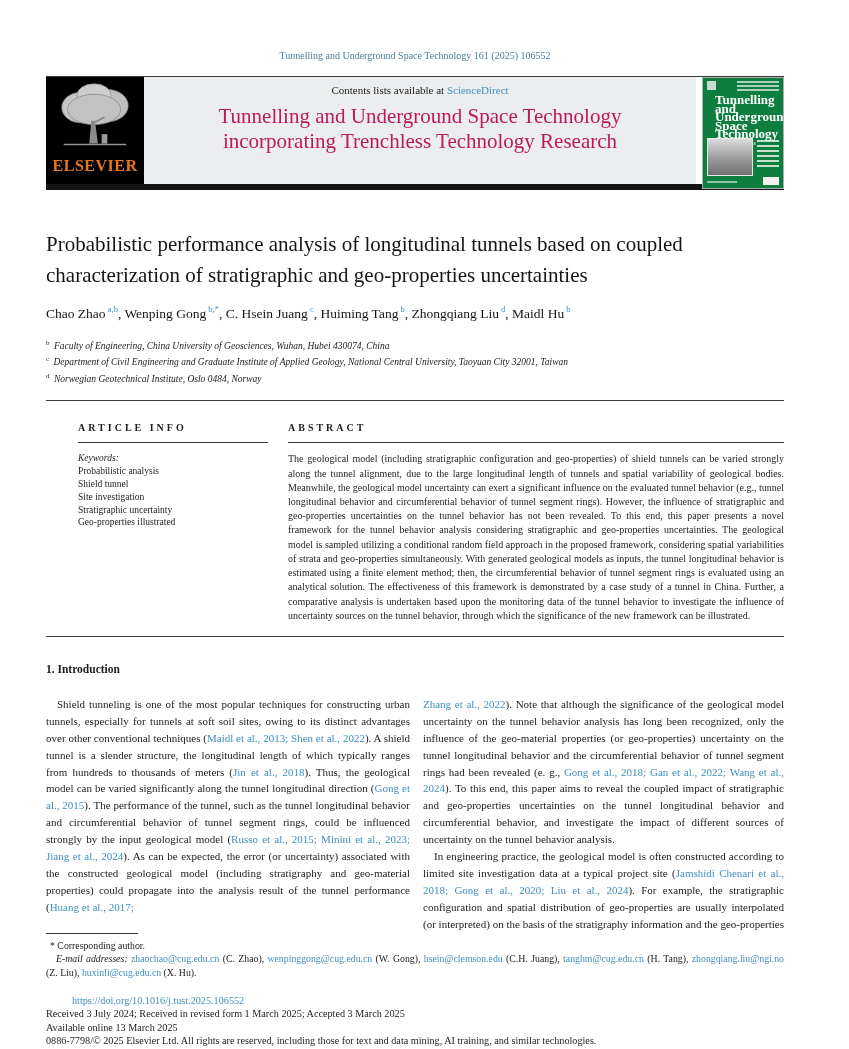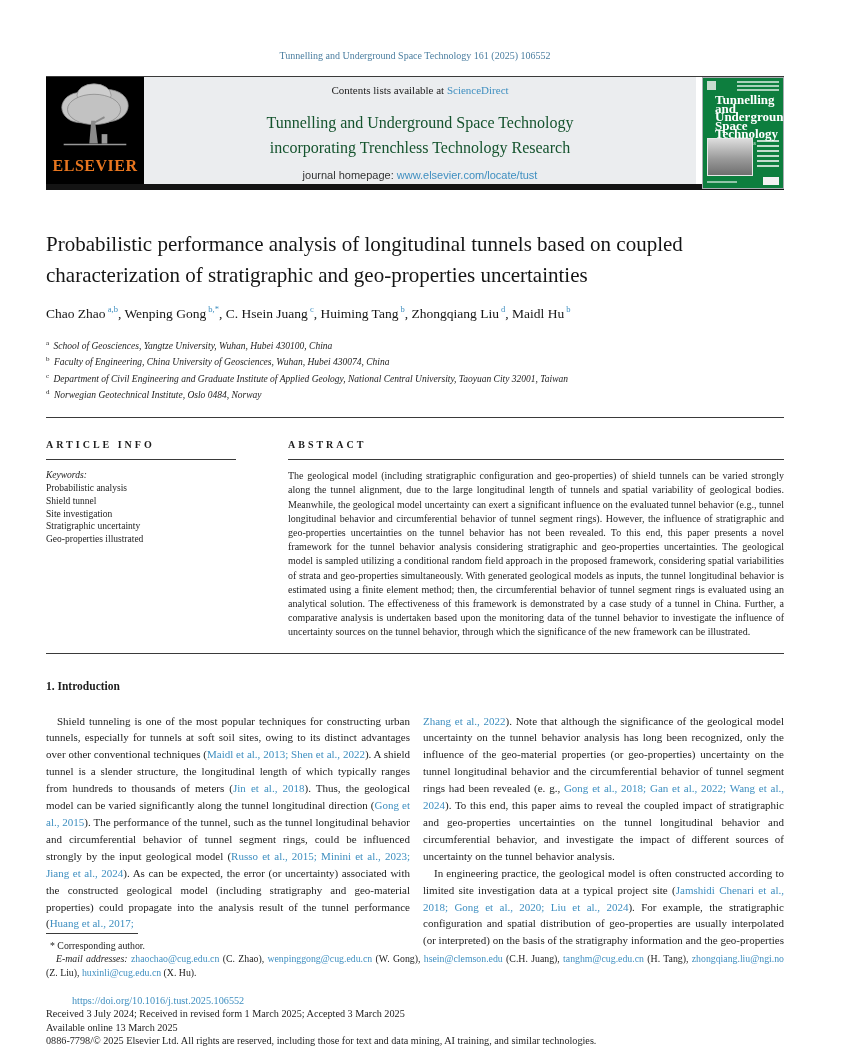--- a/index.html
+++ b/index.html
@@ -22,21 +22,21 @@
   .citation{margin-top:50px;text-align:center;font-size:10px;color:var(--cite);}
 
   
   .header{position:relative;margin-top:15px;}
   .rule-top{border-top:1px solid var(--rule);}
   .header-row{display:flex;align-items:stretch;height:107px;padding-right:88px;}
   .elsevier-block{width:98px;background:#000000;text-align:center;padding-top:4px;}
   .elsevier-label{font-size:16px;letter-spacing:.5px;color:var(--orange);font-weight:bold;margin-top:-2px;}
   .banner{flex:1;background:var(--banner);text-align:center;padding-top:7px;}
   .contents-line{font-size:11px;color:#222;}
-  .journal-title{font-size:16px;line-height:25px;color:#14532d;margin-top:14px;}
+  .journal-title{font-size:21px;line-height:25px;color:#be185d;margin-top:8px;}
   .homepage-line{font-family:"Liberation Sans",sans-serif;font-size:11px;color:#333;margin-top:9px;}
   .black-bar{height:6px;background:#141414;}
 
   
   .cover{position:absolute;right:0;top:1px;width:82px;height:112px;background:var(--green);border:1px solid #a9aeb2;z-index:2;}
   .cover-head{display:flex;justify-content:space-between;padding:3px 4px 1px 4px;}
   .cover-logo{width:9px;height:9px;background:#e9ece7;opacity:.85;}
   .cover-headlines span{display:block;width:42px;height:2px;background:rgba(255,255,255,.65);margin-bottom:2px;}
   .cover-title{color:#fff;font-family:Liberation Serif, serif;font-weight:bold;font-size:13px;line-height:8.5px;padding:2px 4px 0 12px;text-align:left;}
   .cover-sub{color:#cfe7d8;font-family:"Liberation Sans",sans-serif;font-size:4.5px;padding:2px 4px 0 4px;text-align:left;}
@@ -48,21 +48,21 @@
 
   
   .art-title{margin-top:39px;font-size:21px;line-height:31px;color:#151515;}
   .authors{margin-top:13px;font-size:13.5px;color:#151515;}
   .authors sup{font-size:8.5px;color:var(--link);}
   .affiliations{margin-top:15px;font-size:9.5px;line-height:13.5px;font-style:italic;color:#222;}
   .affiliations sup{font-style:normal;font-size:7px;margin-right:2px;}
 
   
   .info-rule{border-top:1px solid var(--rule);margin-top:14px;}
-  .info-grid{display:grid;grid-template-columns:190px auto;column-gap:52px;margin-top:0;}
+  .info-grid{display:grid;grid-template-columns:190px auto;column-gap:20px;margin-top:0;margin-left:32px;}
   .col-heading{font-size:10px;letter-spacing:3px;font-weight:600;padding-top:21px;padding-bottom:9px;border-bottom:1px solid var(--rule);}
   .kw-block{padding-top:9px;font-size:9.5px;line-height:12.8px;}
   .kw-label{font-style:italic;}
   .abstract-text{padding-top:9px;font-size:10px;line-height:14.2px;text-align:justify;color:#1e1e1e;}
   .abs-bottom-rule{border-top:1px solid var(--rule);margin-top:13px;}
 
   
   .section-heading{margin-top:26px;font-size:11.5px;font-weight:bold;}
   .columns{display:grid;grid-template-columns:364px 361px;column-gap:13px;margin-top:21px;height:234px;overflow:hidden;}
   .bodytext{font-size:11px;line-height:16.9px;text-align:justify;}
@@ -107,23 +107,20 @@
       </div>
 
       <div class="banner">
         <div class="contents-line">
           <span>Contents lists available at </span><span class="lnk">ScienceDirect</span>
         </div>
         <div class="journal-title">
           <div>Tunnelling and Underground Space Technology</div>
           <div>incorporating Trenchless Technology Research</div>
         </div>
-        <div class="homepage-line">
-          <span>journal homepage: </span><span class="lnk">www.elsevier.com/locate/tust</span>
-        </div>
       </div>
     </div>
 
     <div class="black-bar"></div>
 
     <div class="cover">
       <div class="cover-head">
         <div class="cover-logo"></div>
         <div class="cover-headlines">
             <span></span>
@@ -152,21 +149,20 @@
   </div>
 
   <div class="art-title">
     <div>Probabilistic performance analysis of longitudinal tunnels based on coupled</div>
     <div>characterization of stratigraphic and geo-properties uncertainties</div>
   </div>
 
   <div class="authors"><span>Chao Zhao</span><sup>&nbsp;a,b</sup>, <span>Wenping Gong</span><sup>&nbsp;b,*</sup>, <span>C. Hsein Juang</span><sup>&nbsp;c</sup>, <span>Huiming Tang</span><sup>&nbsp;b</sup>, <span>Zhongqiang Liu</span><sup>&nbsp;d</sup>, <span>Maidl Hu</span><sup>&nbsp;b</sup></div>
 
   <div class="affiliations">
-      <div><sup>a</sup><span> School of Geosciences, Yangtze University, Wuhan, Hubei 430100, China</span></div>
       <div><sup>b</sup><span> Faculty of Engineering, China University of Geosciences, Wuhan, Hubei 430074, China</span></div>
       <div><sup>c</sup><span> Department of Civil Engineering and Graduate Institute of Applied Geology, National Central University, Taoyuan City 32001, Taiwan</span></div>
       <div><sup>d</sup><span> Norwegian Geotechnical Institute, Oslo 0484, Norway</span></div>
     </div>
 
   <div class="info-rule"></div>
 
   <div class="info-grid">
     <div>
       <div class="col-heading">ARTICLE INFO</div>

